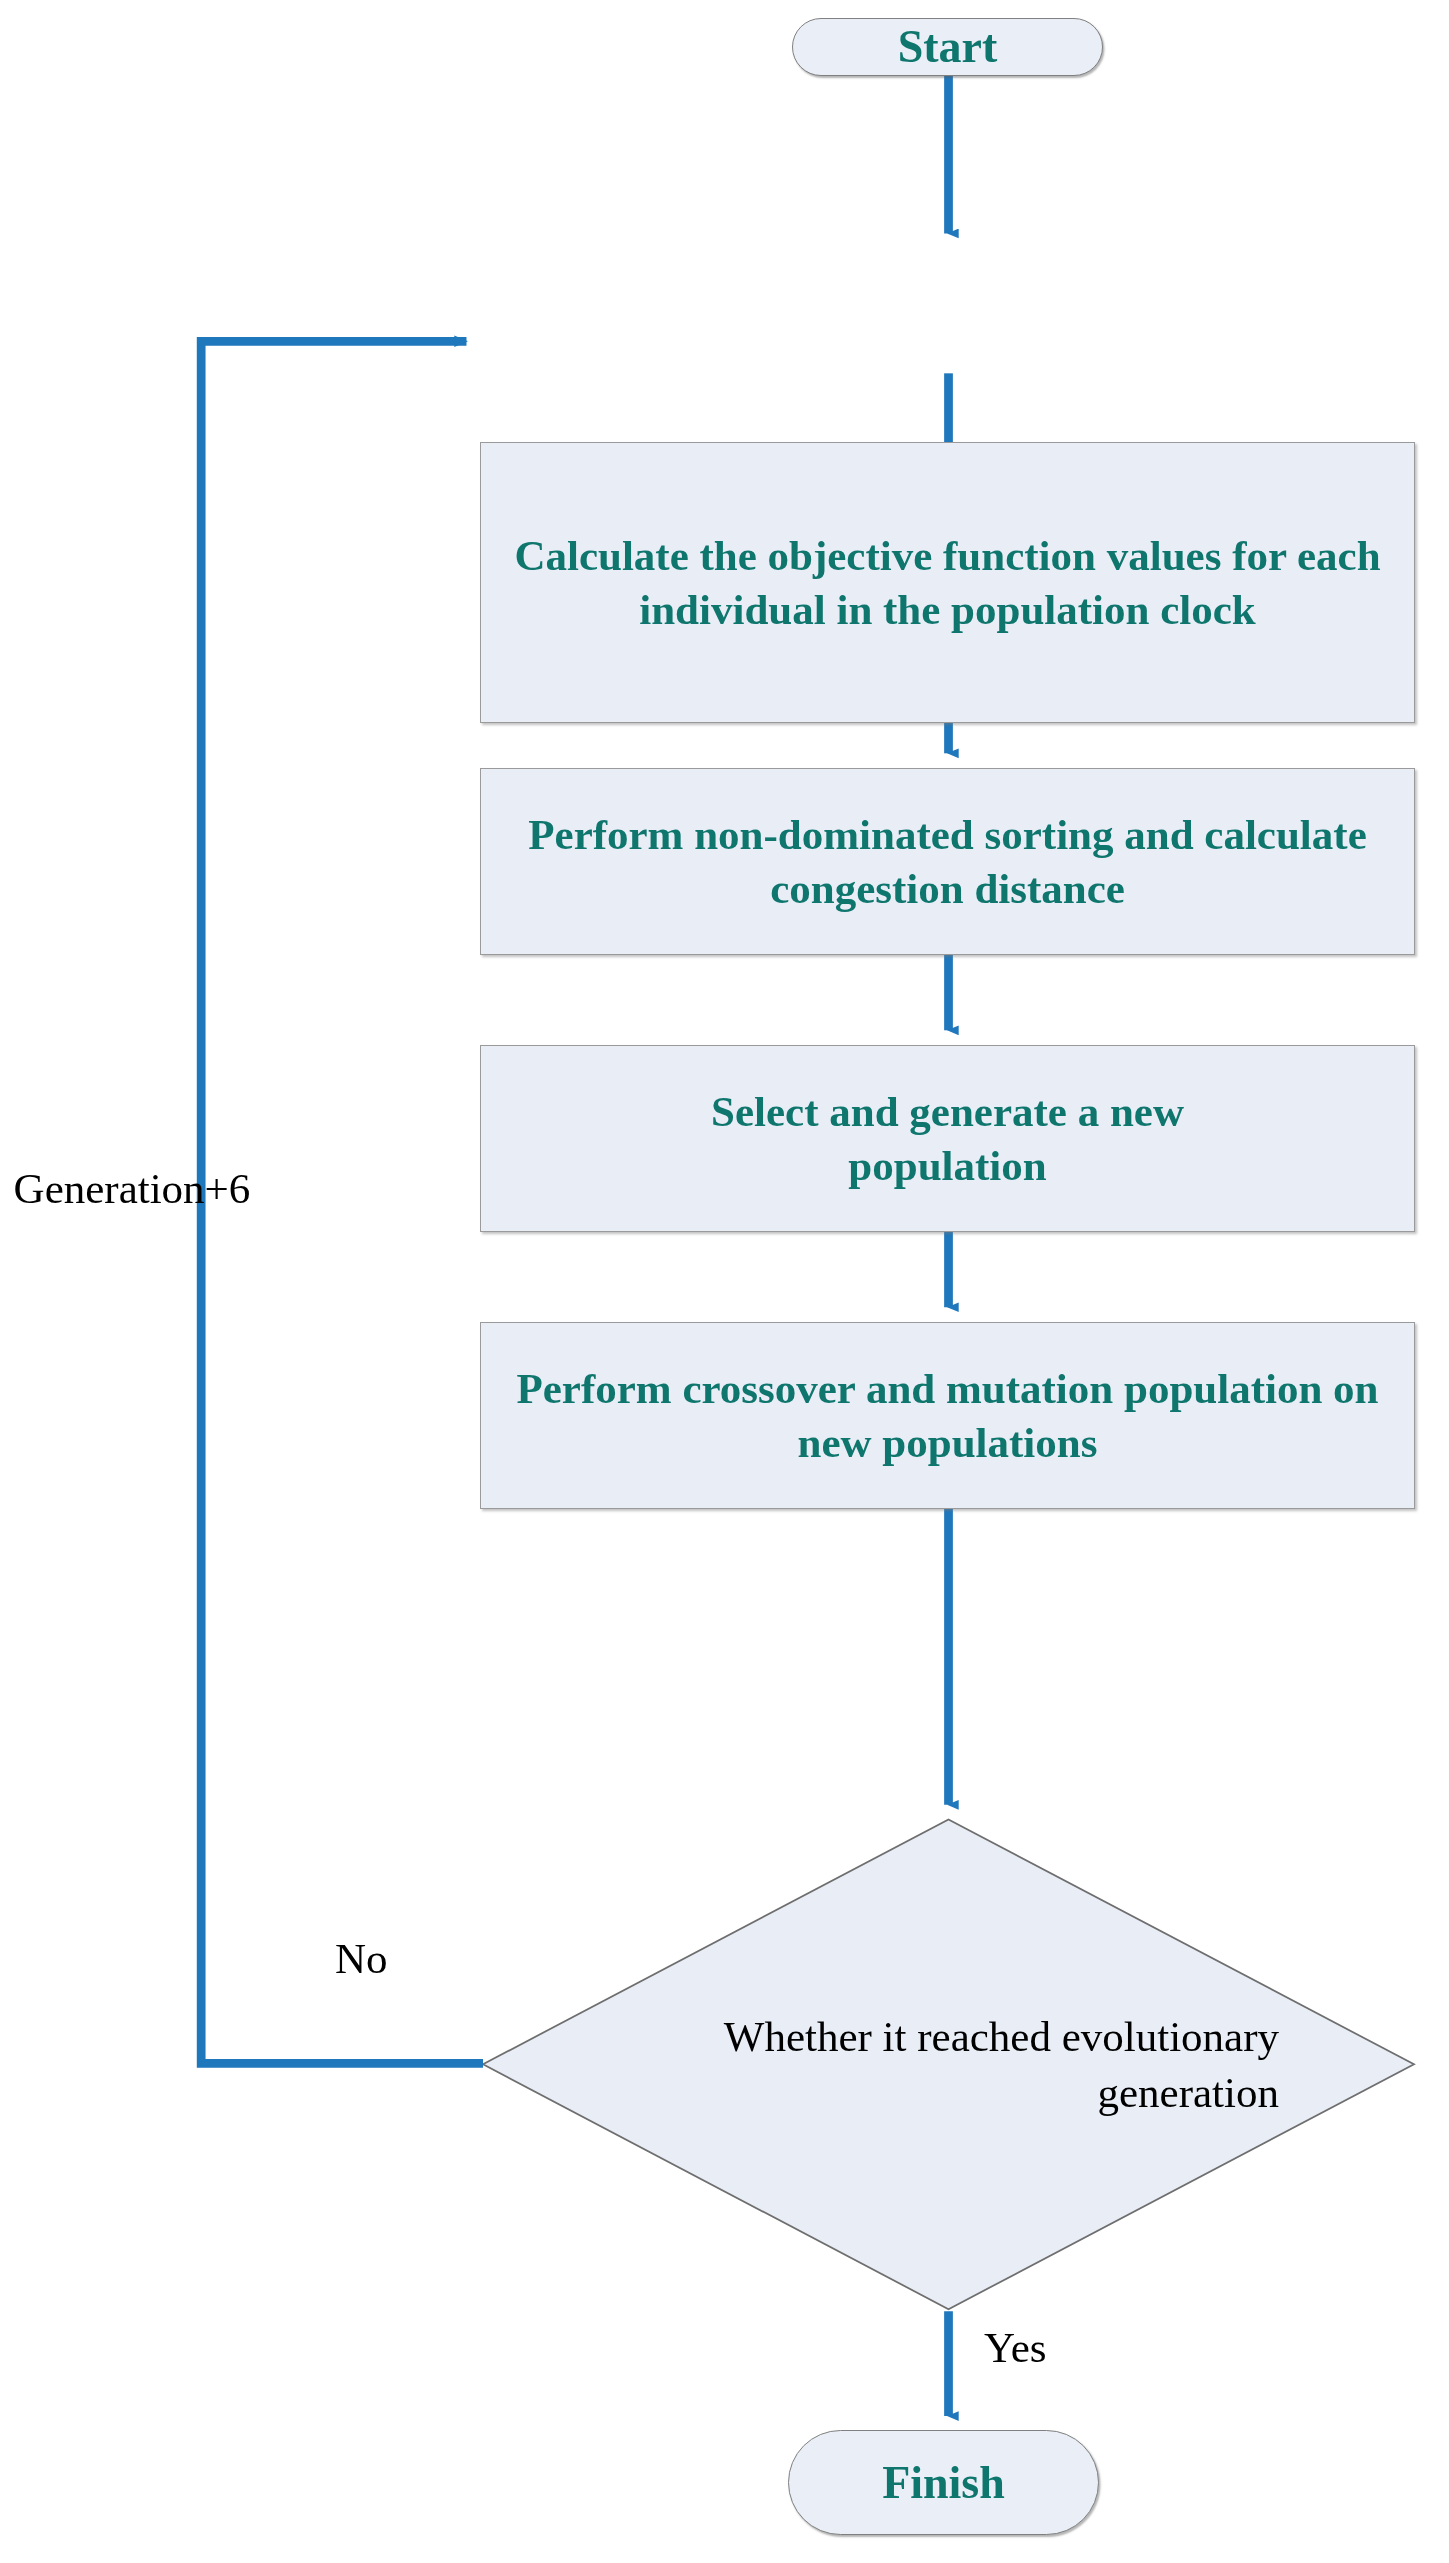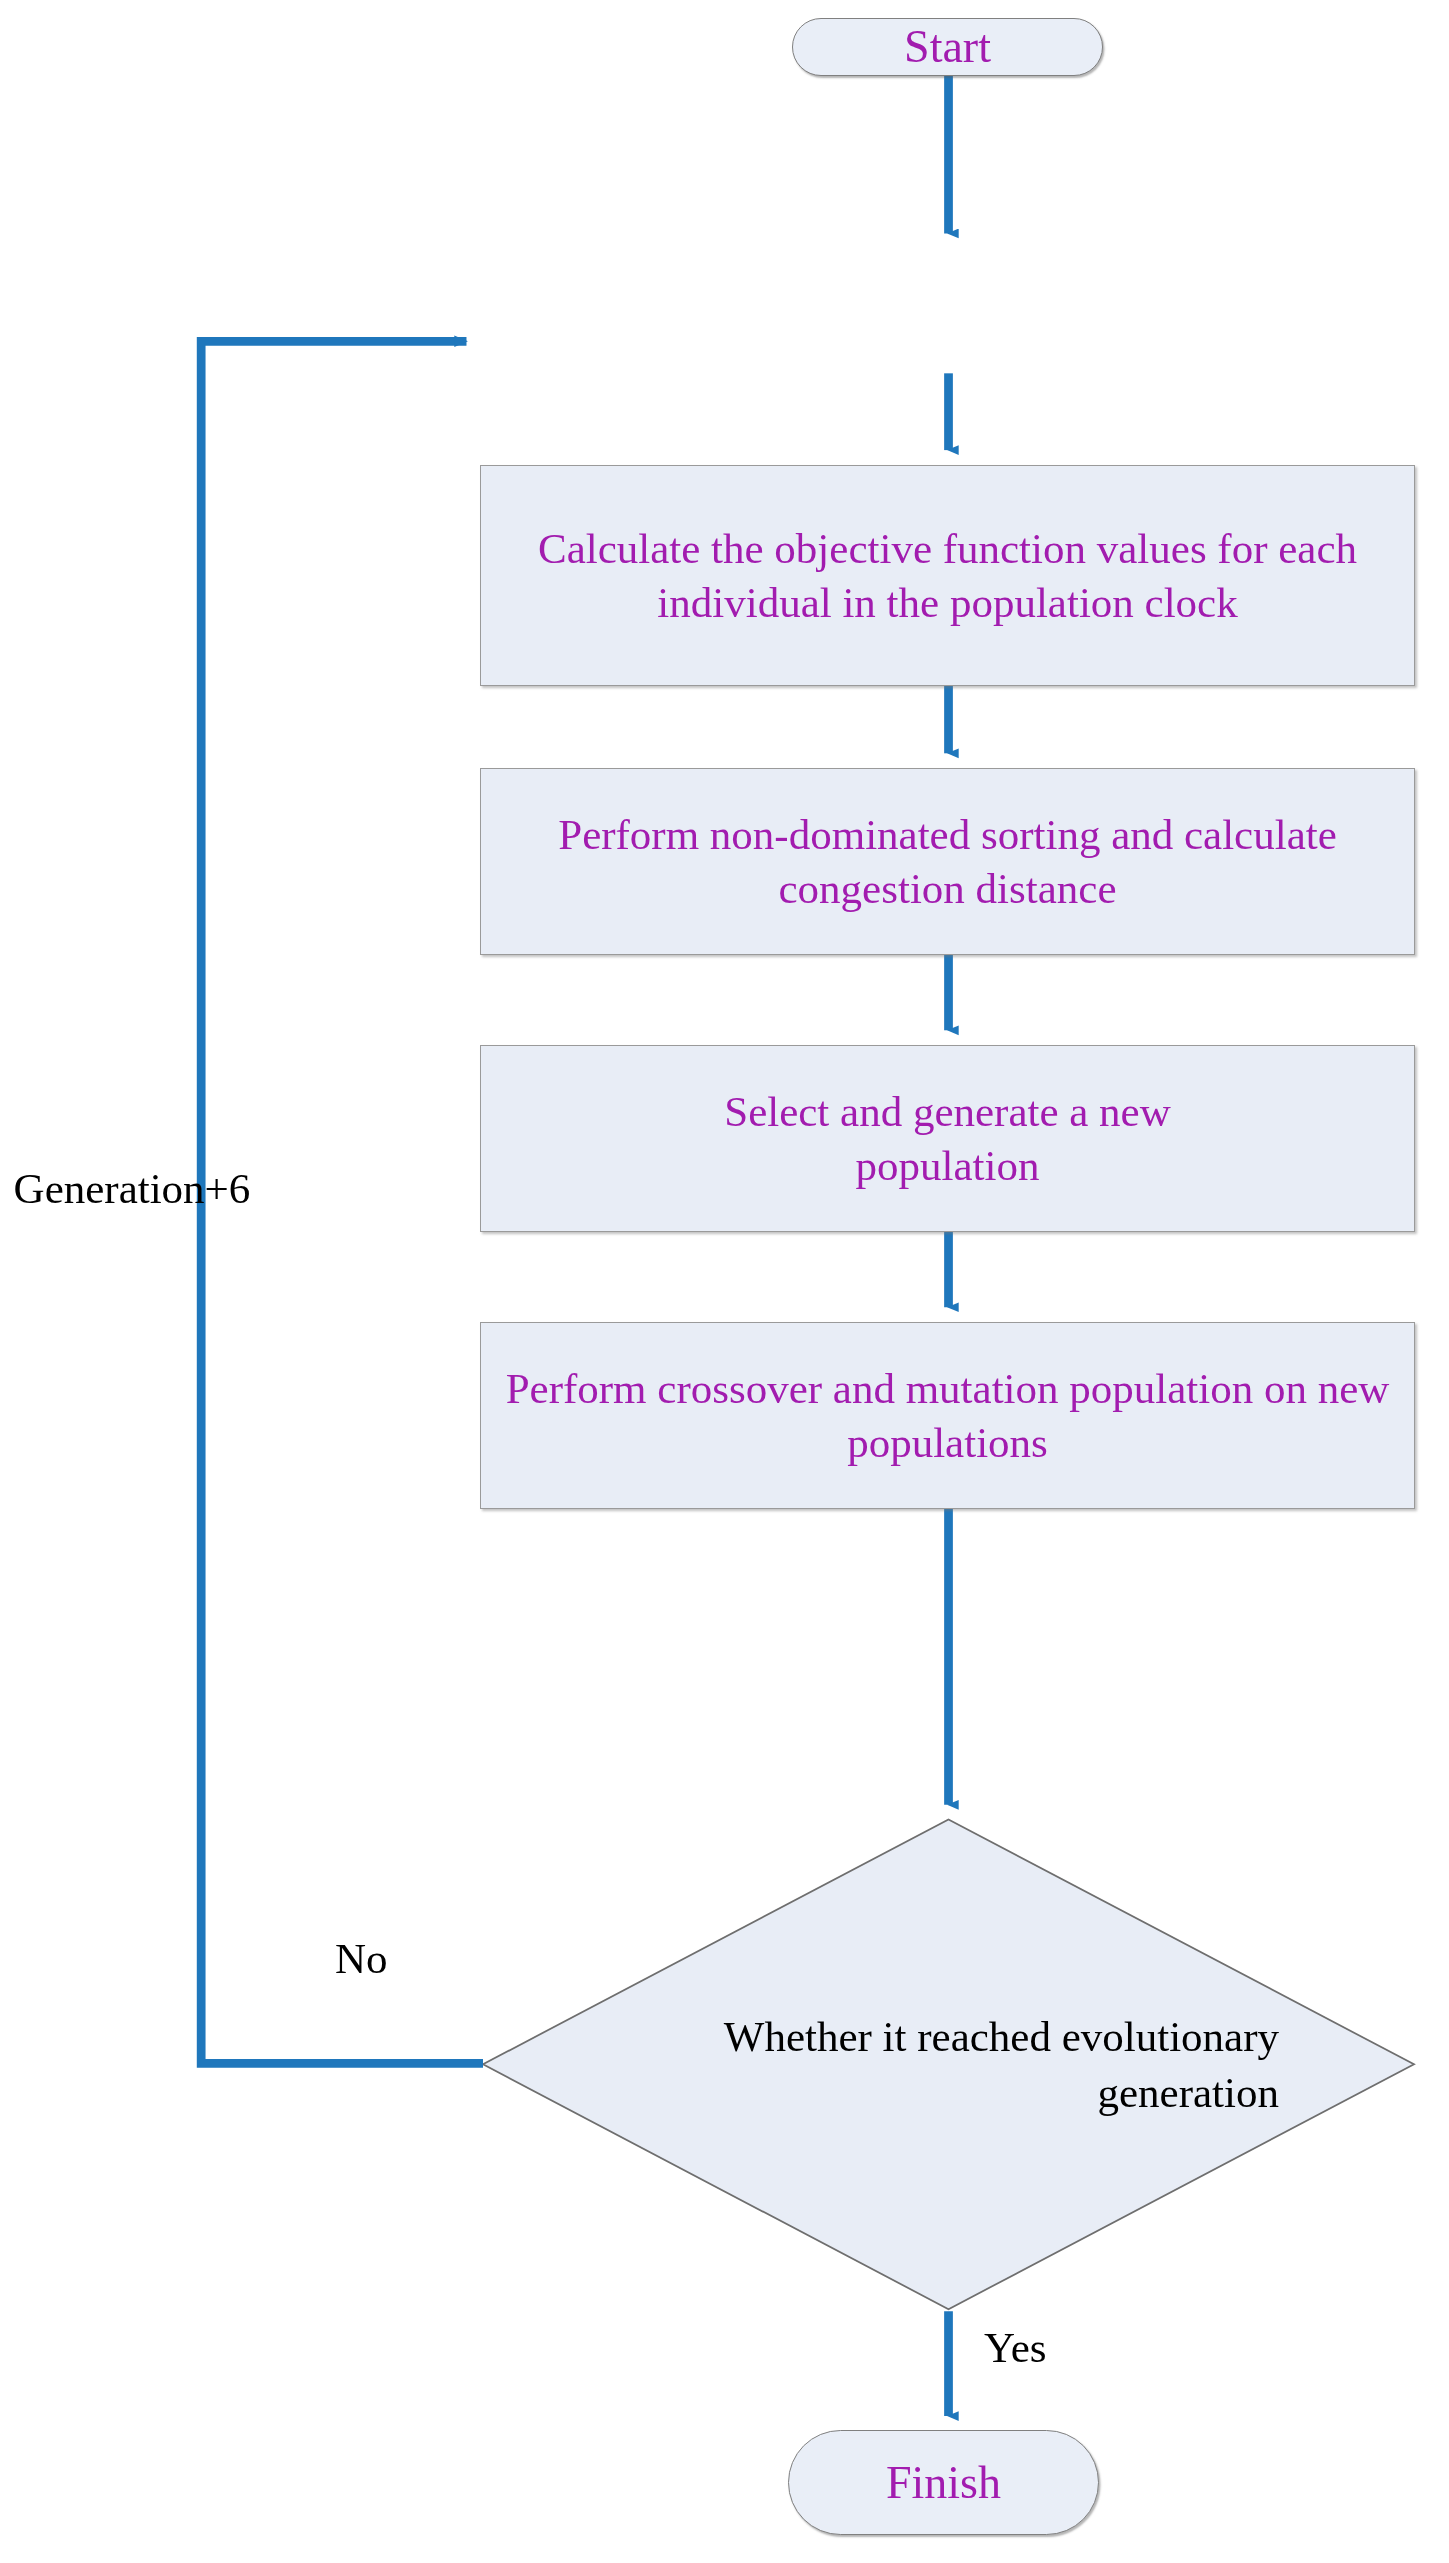--- a/index.html
+++ b/index.html
@@ -26,22 +26,23 @@
     height: 2563px;
     pointer-events: none;
   }
   .node {
     position: absolute;
     box-sizing: border-box;
     display: flex;
     align-items: center;
     justify-content: center;
     text-align: center;
-    color: #a21caf;
+    color: #0f766e;
     line-height: 1.24;
+    font-weight: bold;
   }
   
   .terminator {
     background: #e9eef7;
     border: 1.6px solid #808080;
     border-radius: 971px;
     box-shadow: 1.5px 1.9px 1.9px rgba(90, 90, 90, 0.45);
     font-size: 46px;
   }
   
@@ -120,21 +121,21 @@
     <g>
       <path d="M 497,2123 L 207,2123 L 207,351 L 480,351" fill="none" stroke="#1F77BC" stroke-width="9" stroke-linejoin="miter" marker-end="url(#arrowRight)"></path>
     </g>
   </svg>
 
   <div class="node terminator" style="left:792px; top:17.5px; width:311px; height:58px;">
     <span class="nowrap">Start</span>
   </div>
 
 
-  <div class="node process" style="left:480px; top:465px; width:935px; height:221px;justify-content:center;">
+  <div class="node process" style="left:480px; top:442px; width:935px; height:281px;justify-content:center;">
     <span>Calculate the objective function values for each individual in the population clock</span>
   </div>
 
   <div class="node process" style="left:480px; top:768px; width:935px; height:187px;">
     <span>Perform non-dominated sorting and calculate congestion distance</span>
   </div>
 
   <div class="node process" style="left:480px; top:1045px; width:935px; height:187px;">
     <span style="max-width:622px;">Select and generate a new population</span>
   </div>

